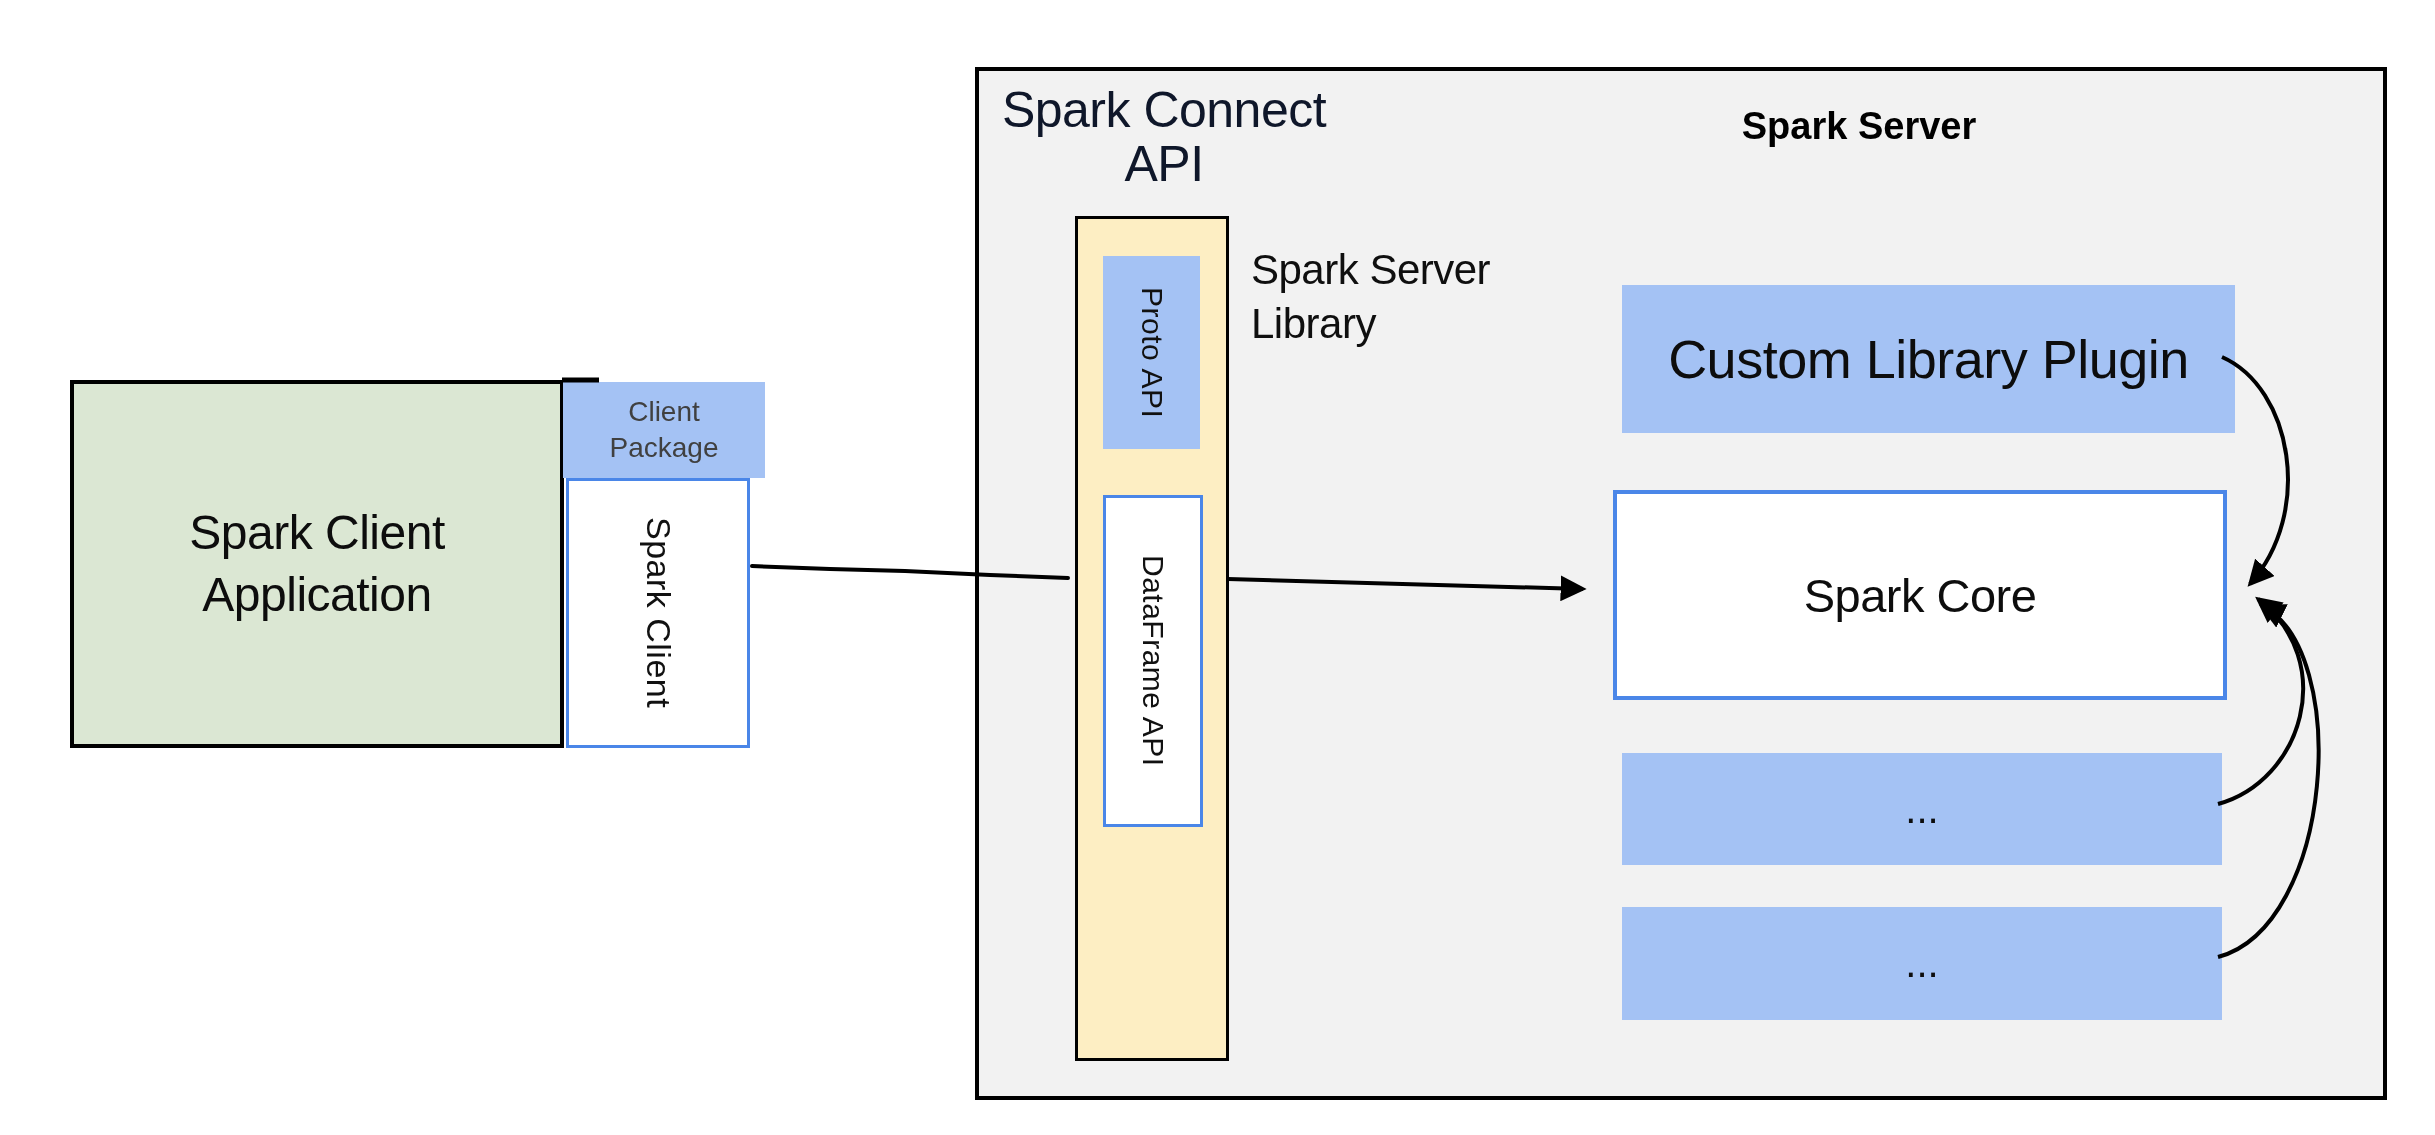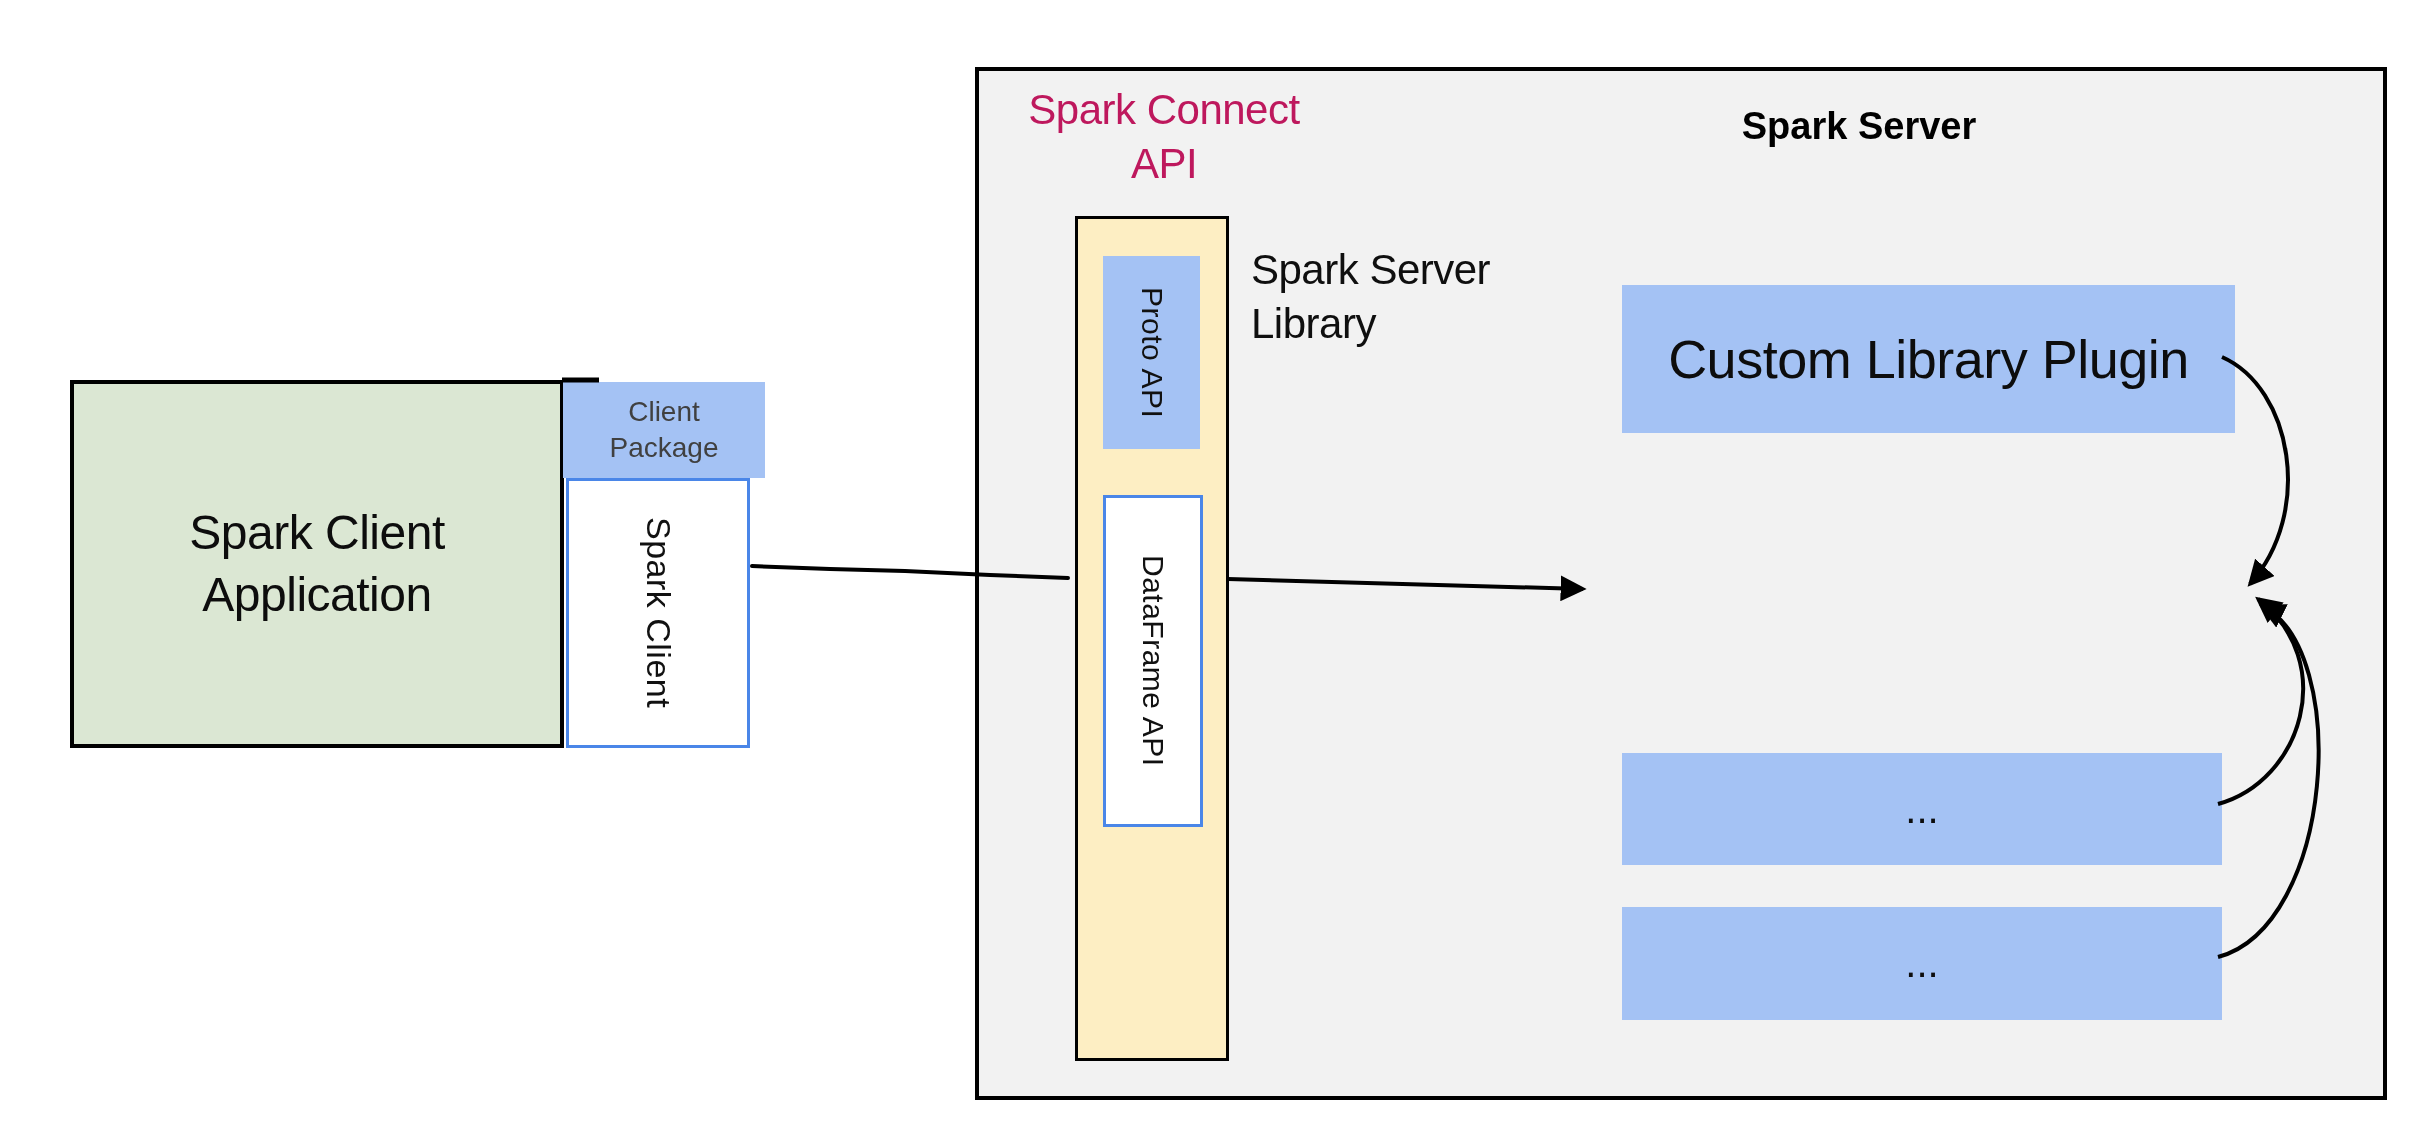--- a/index.html
+++ b/index.html
@@ -11,21 +11,21 @@
   .multiline{white-space:pre-line;}
   .center{display:flex;align-items:center;justify-content:center;text-align:center;}
 
   
   .connect-container{
     left:975px;top:67px;width:1412px;height:1033px;
     background:#f2f2f2;border:4px solid #000;
   }
   .connect-title{
     left:10px;top:12px;width:350px;
-    font-size:42px;line-height:54px;letter-spacing:-0.5px;text-align:center;color:#be185d;
+    font-size:50px;line-height:54px;letter-spacing:-0.5px;text-align:center;color:#0f172a;
   }
   .server-title{
     left:655px;top:32px;width:450px;
     font-size:38px;line-height:46px;font-weight:bold;text-align:center;color:#000;
   }
   
   .library-box{
     left:96px;top:145px;width:154px;height:845px;
     background:#fdeec3;border:3px solid #000;
   }
@@ -98,20 +98,23 @@
         <span class="vtext">DataFrame API</span>
       </div>
     </div>
 
     <div class="abs library-label multiline">Spark Server
 Library</div>
 
     <div class="abs plugin-box center">
       <span>Custom Library Plugin</span>
     </div>
+    <div class="abs core-box center">
+      <span>Spark Core</span>
+    </div>
     <div class="abs module-box-1 center">
       <span>...</span>
     </div>
     <div class="abs module-box-2 center">
       <span>...</span>
     </div>
   </div>
 
   <div class="abs client-app-box center">
     <span class="multiline">Spark Client

